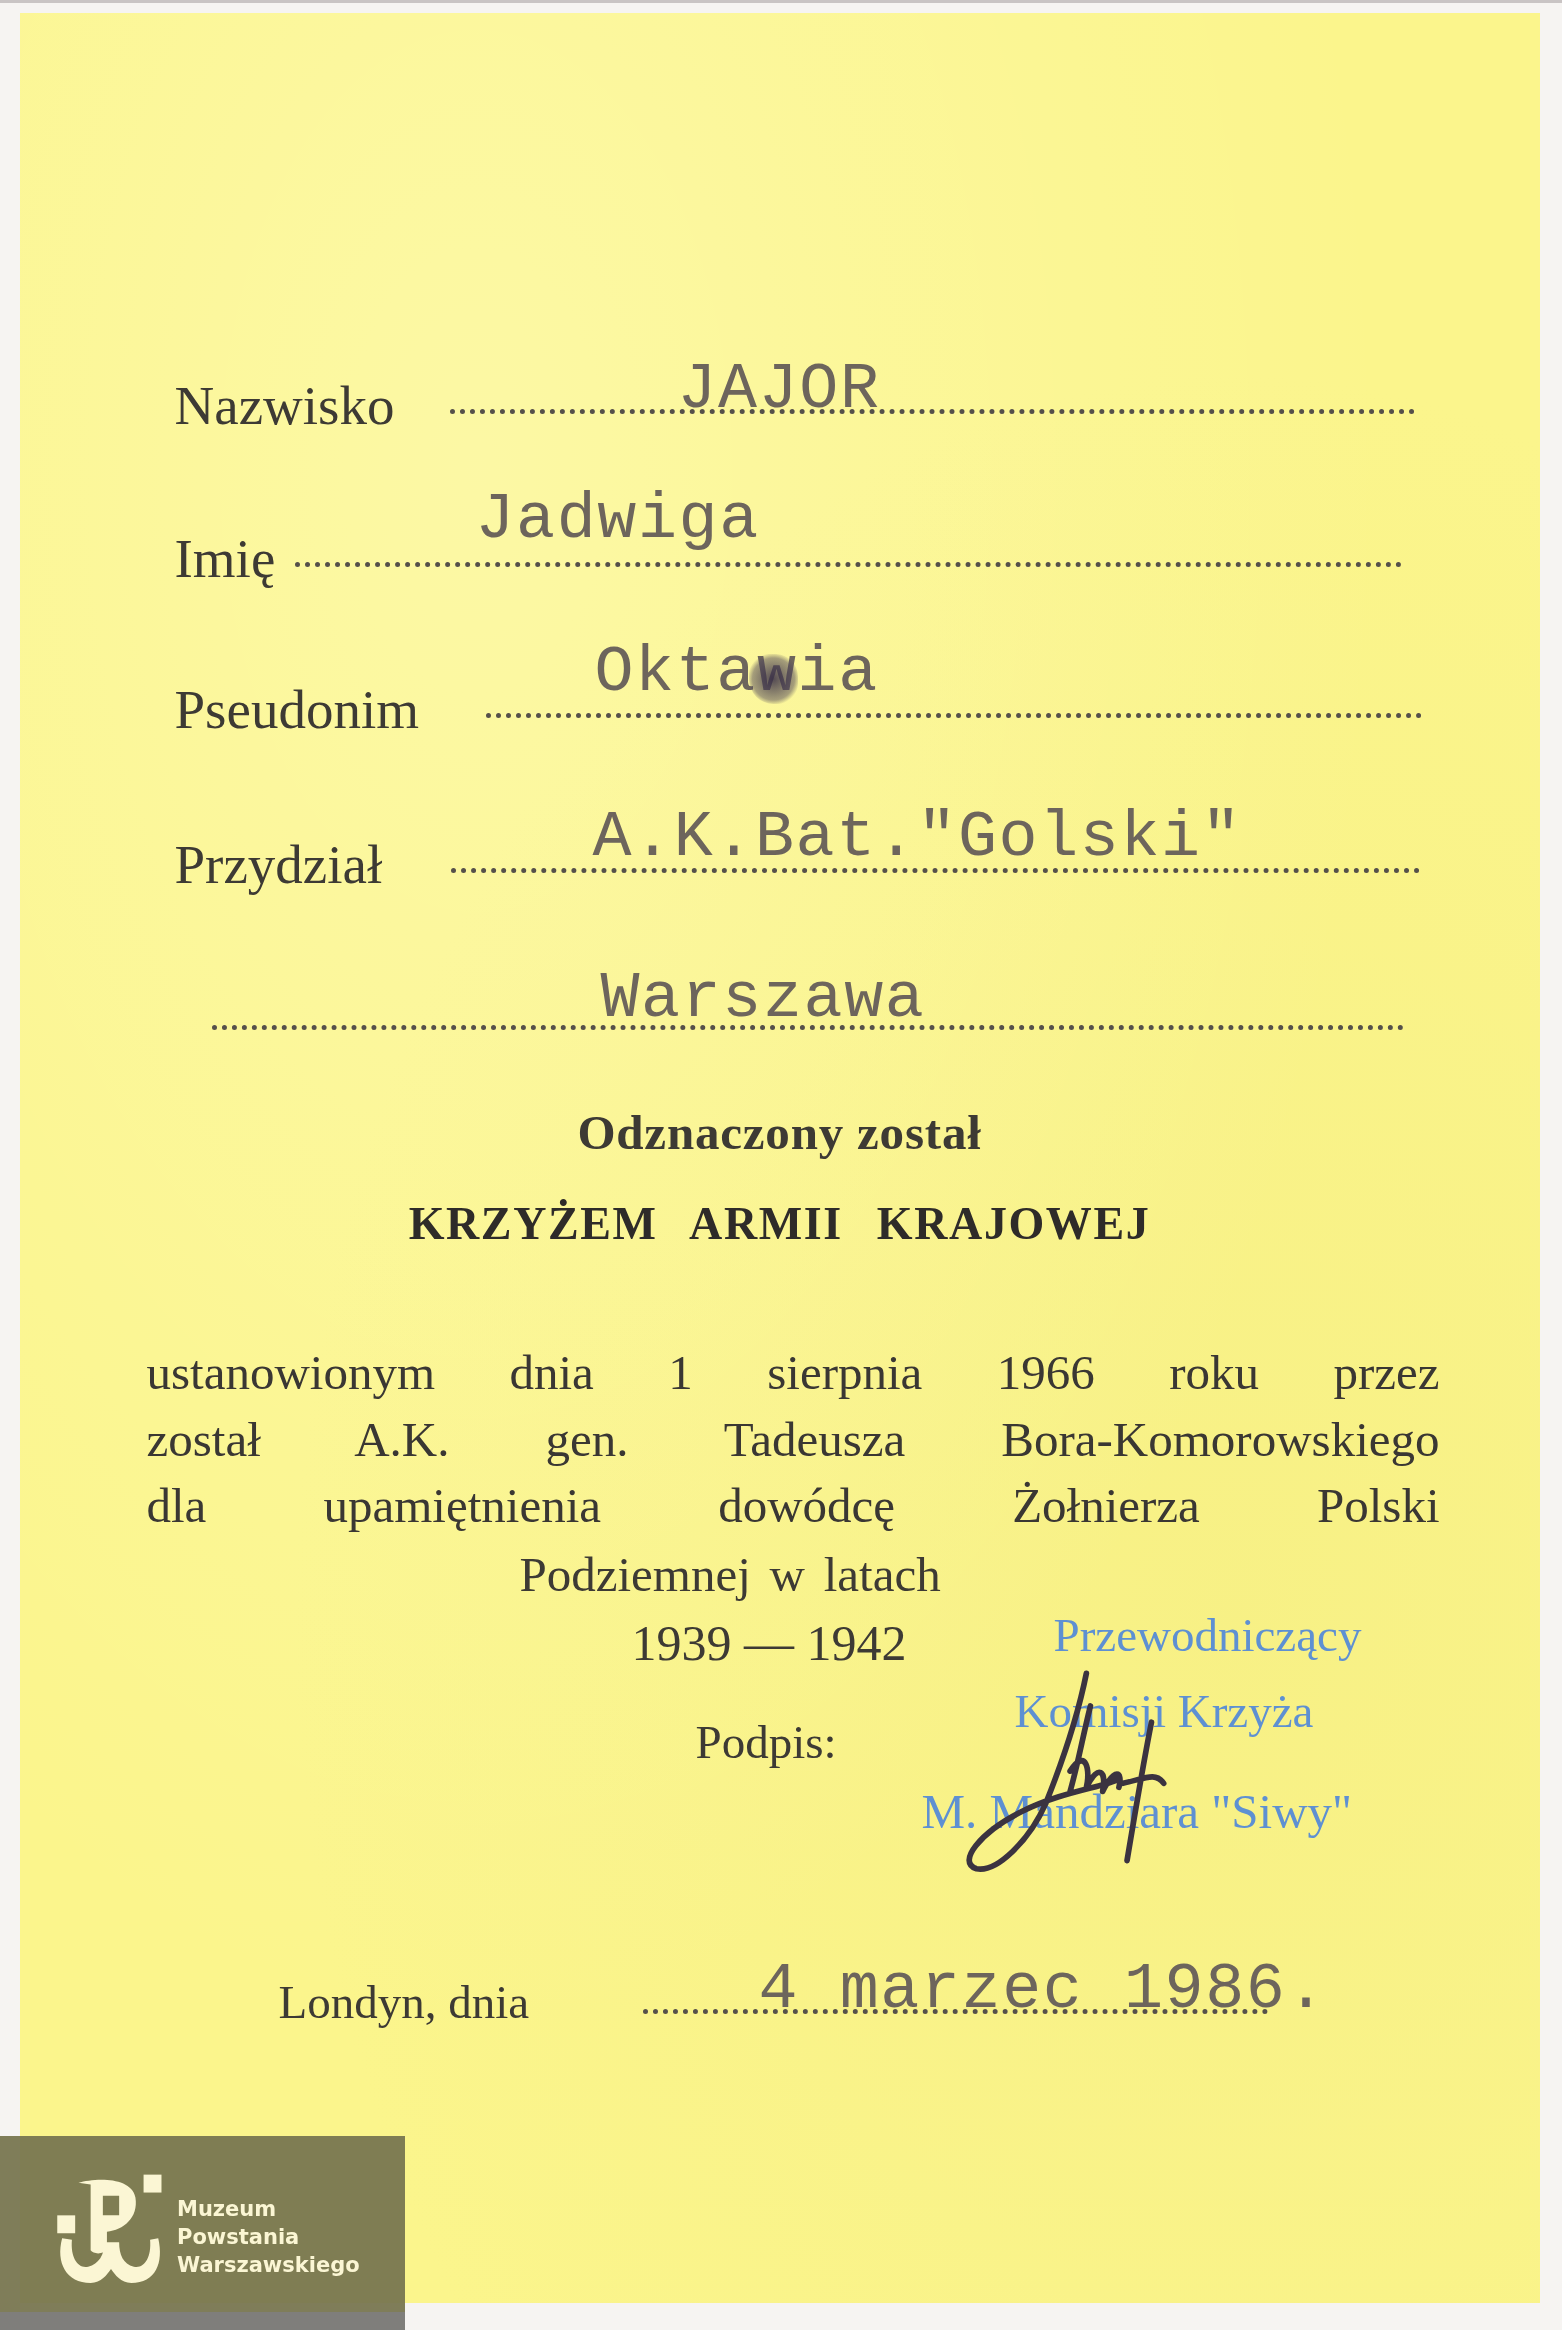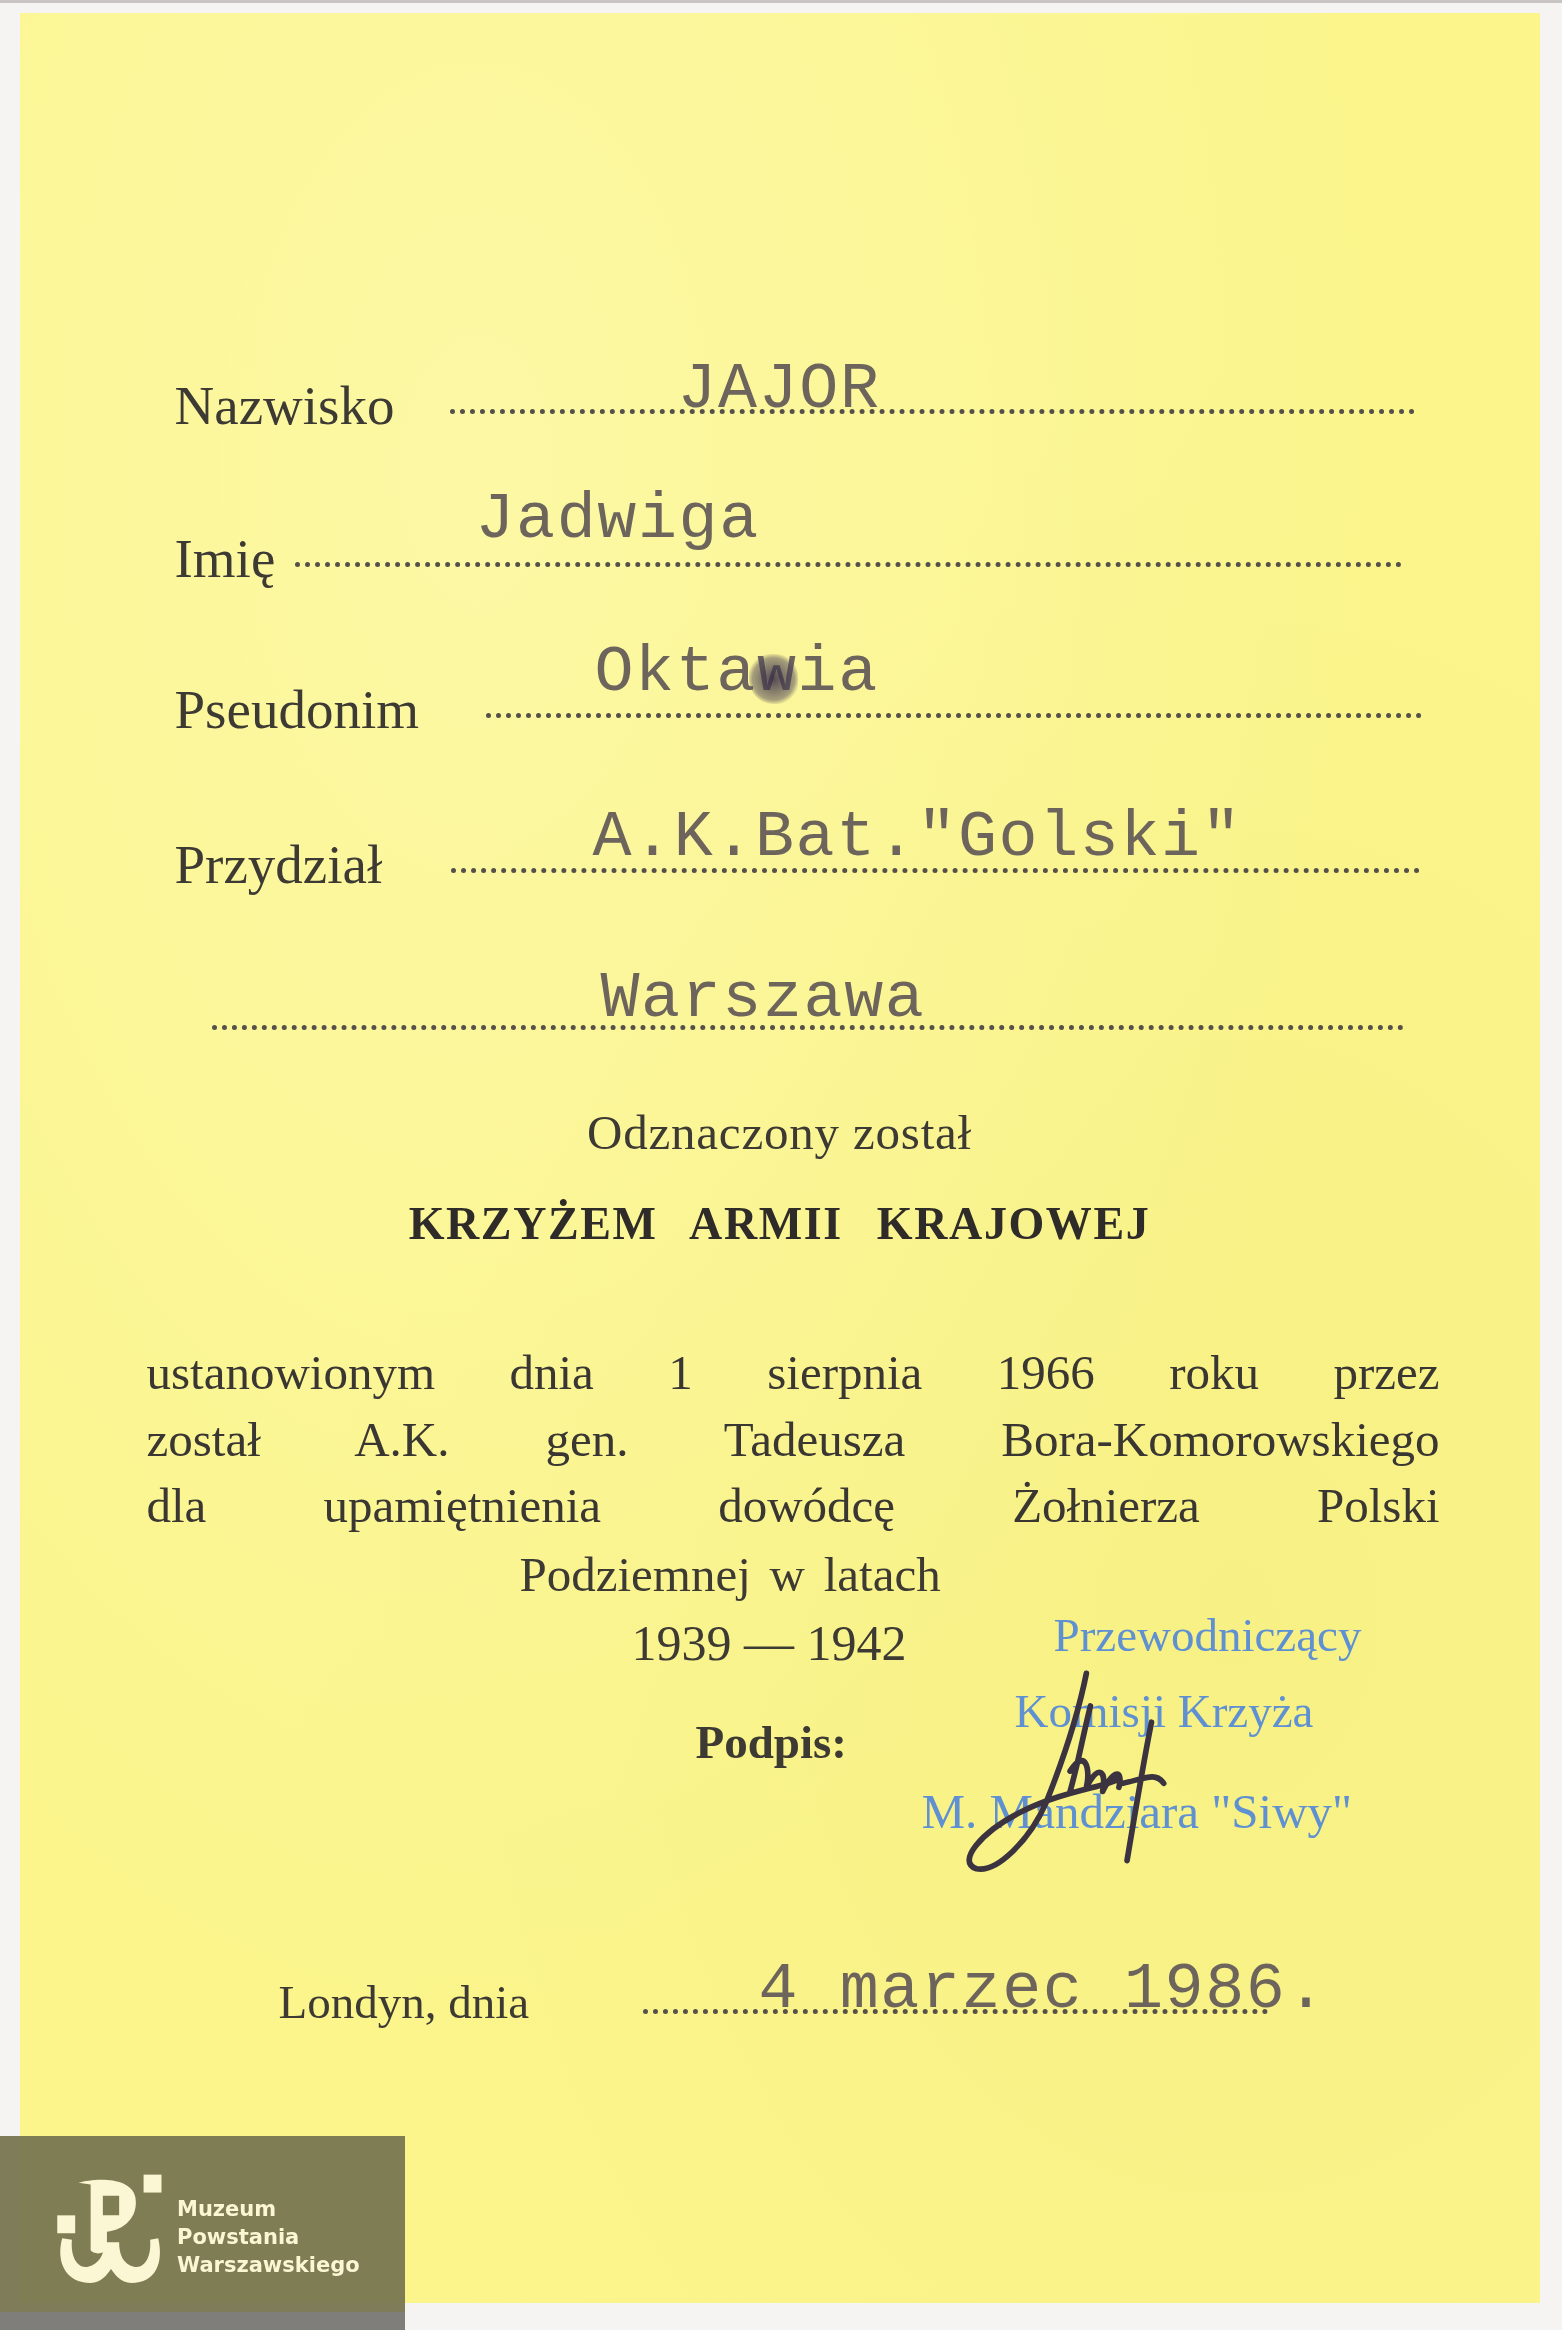--- a/index.html
+++ b/index.html
@@ -77,30 +77,30 @@
   <div class="abs label" style="left:155px; top:669px;">Pseudonim</div>
   <div class="dots" style="left:466px; top:700px; width:936px;"></div>
 
   <div class="abs typed" style="left:573px; top:793px;">A.K.Bat."Golski"</div>
   <div class="abs label" style="left:155px; top:824px;">Przydział</div>
   <div class="dots" style="left:431px; top:855px; width:969px;"></div>
 
   <div class="abs typed" style="left:581px; top:954px;">Warszawa</div>
   <div class="dots" style="left:192px; top:1012px; width:1192px;"></div>
 
-  <div class="abs label center" style="left:0; width:1520px; top:1095px; font-size:49px; letter-spacing:0.8px;">Odznaczony został</div>
+  <div class="abs label center" style="left:0; width:1520px; top:1095px; font-size:49px; letter-spacing:0.8px;font-weight:bold;">Odznaczony został</div>
   <div class="abs heading center" style="left:0; width:1520px; top:1188px; word-spacing:21px;">KRZYŻEM ARMII KRAJOWEJ</div>
 
   <div class="abs body-line" style="left:127px; width:1293px; top:1335px;">ustanowionym dnia 1 sierpnia 1966 roku przez</div>
   <div class="abs body-line" style="left:127px; width:1293px; top:1402px;">został A.K. gen. Tadeusza Bora-Komorowskiego</div>
   <div class="abs body-line" style="left:127px; width:1293px; top:1468px;">dla upamiętnienia dowódcę Żołnierza Polski</div>
   <div class="abs label" style="left:500px; top:1537px; font-size:49px; word-spacing:6.5px;">Podziemnej w latach</div>
   <div class="abs label" style="left:612px; top:1605px; font-size:50px;">1939 — 1942</div>
 
-  <div class="abs label" style="left:676px; top:1706px; font-size:47px; font-weight:bold;">Podpis:</div>
+  <div class="abs label" style="left:676px; top:1706px; font-size:47px; font-weight:normal;">Podpis:</div>
 
   <div class="abs stamp" style="left:994px; top:1599px;margin-left:40px;">Przewodniczący</div>
   <div class="abs stamp" style="left:995px; top:1675px;">Komisji Krzyża</div>
   <div class="abs stamp" style="left:902px; top:1774px; font-size:49px;">M. Mandziara "Siwy"</div>
 
   <svg class="abs" style="left:928px; top:1636px;" width="293" height="236" viewBox="0 0 360 290">
     <path d="M170 30 C160 80 140 140 120 190 C100 235 60 275 35 270 C10 262 40 225 90 200 C140 175 190 170 210 160
              M175 70 C165 110 160 140 150 175
              M150 150 C170 120 175 150 170 170 C185 140 195 150 190 175 C205 145 215 150 210 170
              M250 90 C240 140 230 200 220 260 M215 165 C240 160 255 150 265 165" fill="none" stroke="#3b3340" stroke-width="7" stroke-linecap="round" stroke-linejoin="round"></path>

